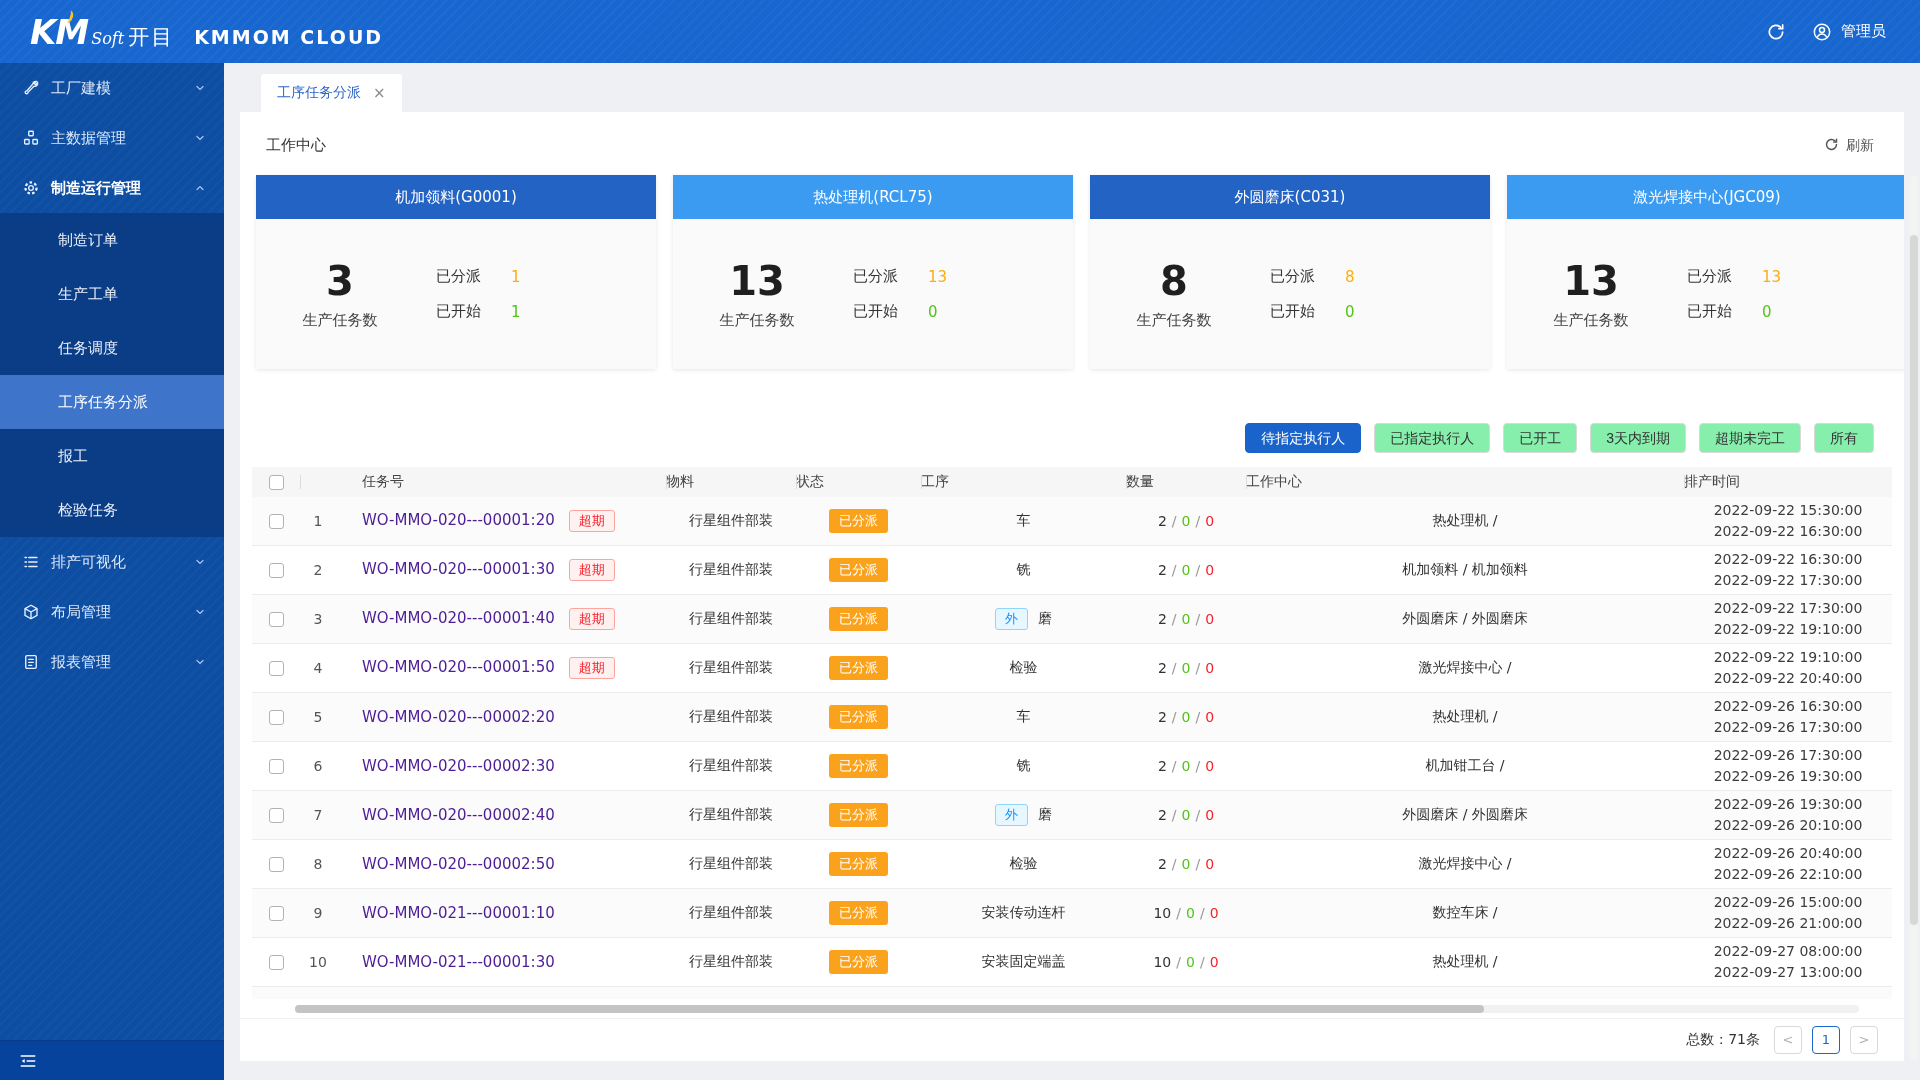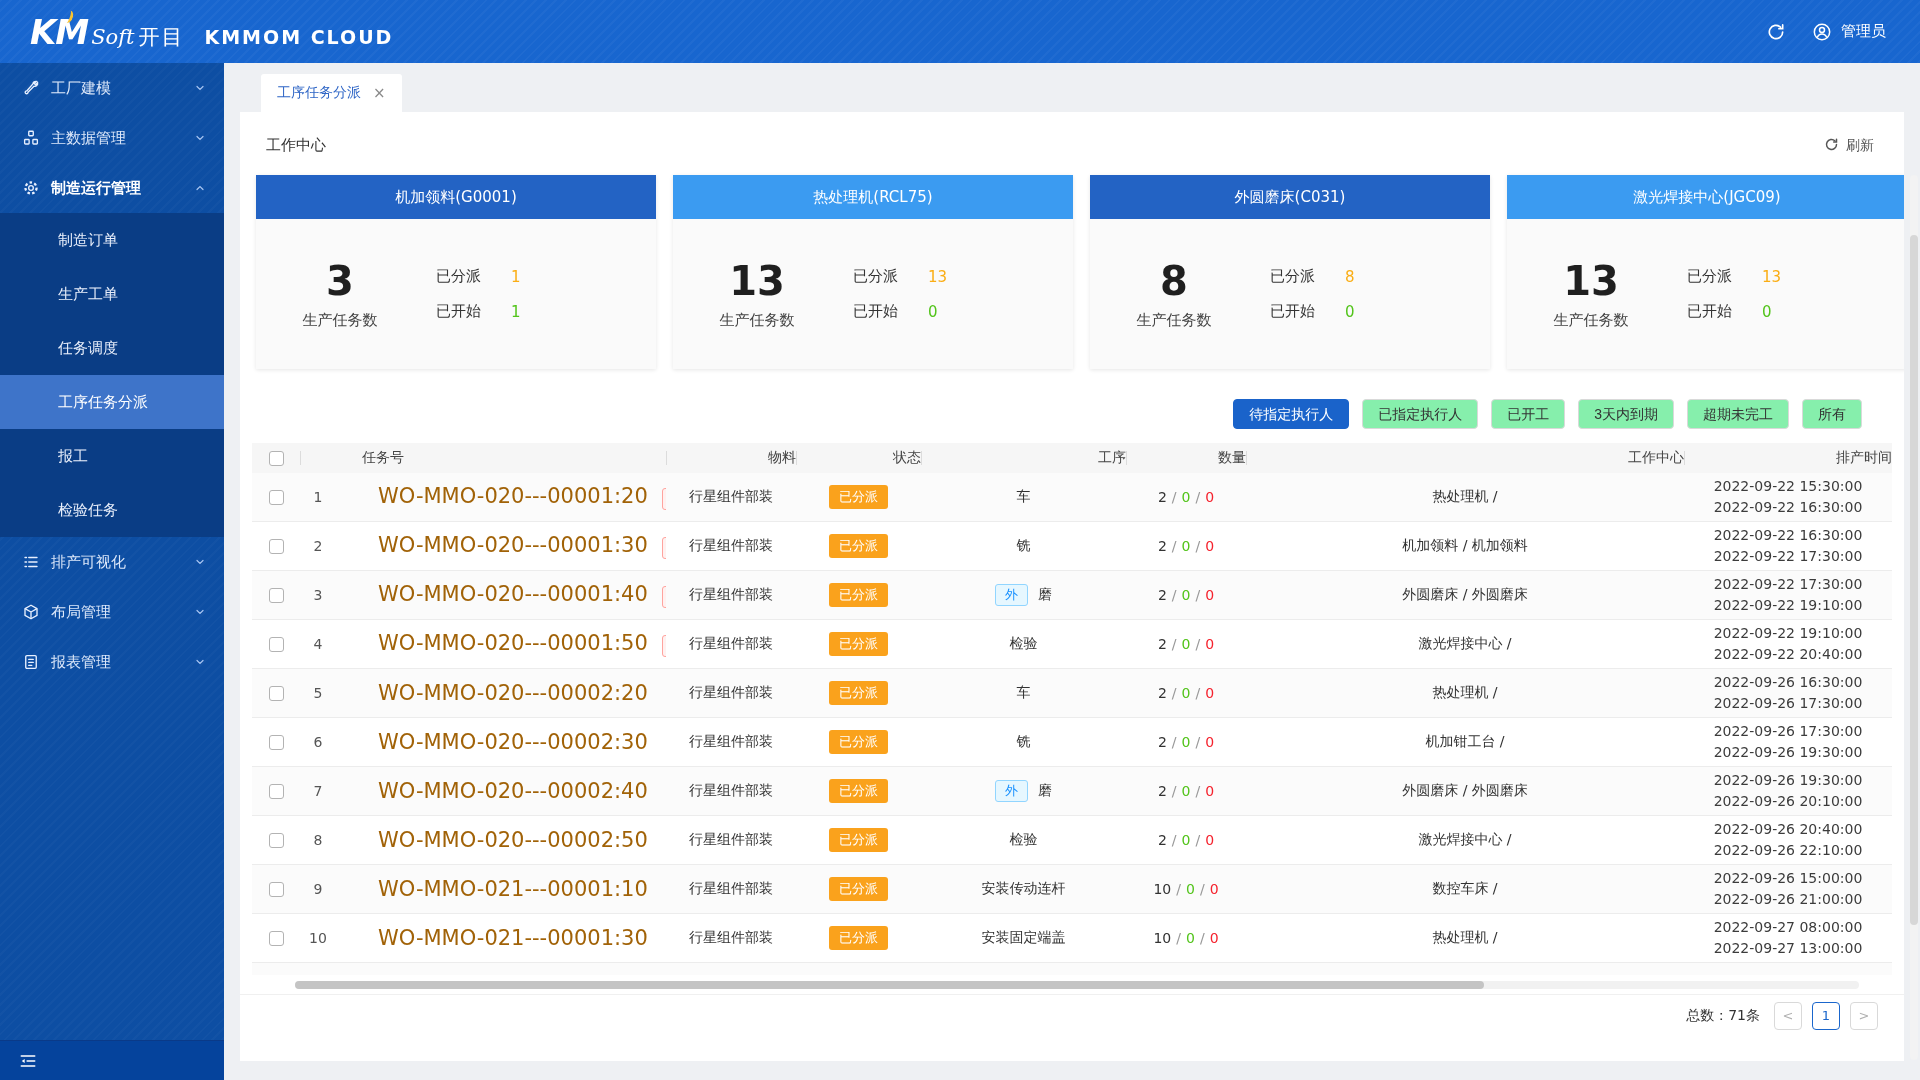--- a/index.html
+++ b/index.html
@@ -8,21 +8,21 @@
 
   
   .tophdr { position:absolute; left:0; top:0; width:1920px; height:63px; z-index:5;
     background:#1866cf;
     background-image:repeating-linear-gradient(135deg, rgba(255,255,255,.035) 0 2px, transparent 2px 7px);
     display:flex; align-items:center; color:#fff; }
   .brand { display:flex; align-items:baseline; margin-left:30px; position:relative; }
   .brand-km { font-size:34px; font-weight:700; font-style:italic; letter-spacing:-1px; }
   .brand-accent { position:absolute; left:34px; top:-2px; width:9px; height:13px;
     border-right:3px solid #f6c232; border-radius:0 100% 100% 0/0 100% 100% 0; transform:rotate(18deg); }
-  .brand-soft { font-family:"DejaVu Serif","Liberation Serif",serif; font-style:italic; font-size:21px; margin-left:3px; }
+  .brand-soft { font-family:"DejaVu Serif","Liberation Serif",serif; font-style:italic; font-size:16px; margin-left:3px; }
   .brand-cn { font-size:21px; margin-left:4px; letter-spacing:2px; }
   .brand-prod { font-size:19px; font-weight:700; letter-spacing:2px; margin-left:20px; }
   .hdr-right { margin-left:auto; display:flex; align-items:flex-end; gap:26px; margin-right:34px; }
   .hicon { width:20px; height:20px; color:#fff; cursor:pointer; display:inline-flex; }
   .hdr-user { display:flex; align-items:center; gap:9px; font-size:15px; cursor:pointer; }
 
   
   .sidebar { position:absolute; left:0; top:63px; bottom:0; width:224px; background:#0d4ea3;
     background-image:repeating-linear-gradient(135deg, rgba(255,255,255,.025) 0 2px, transparent 2px 7px);
     color:#dde8fa; z-index:4; }
@@ -59,41 +59,41 @@
   .card-hd.light { background:#3b9bf1; }
   .card-bd { height:150px; background:#fafafa; display:flex; align-items:center; }
   .card-left { width:42%; display:flex; flex-direction:column; align-items:center; }
   .card-num { font-size:40px; font-weight:700; color:#1f1f1f; line-height:1.1; }
   .card-num-lbl { font-size:15px; color:#444; margin-top:8px; }
   .card-right { width:58%; display:flex; flex-direction:column; gap:16px; padding-left:12px; }
   .kv { display:flex; align-items:center; font-size:15px; color:#333; }
   .kv .v { margin-left:30px; }
   .v-orange { color:#faad14; } .v-green { color:#52c41a; }
 
-  .filters { margin-top:30px; padding-right:42px; display:flex; justify-content:flex-end; gap:13px; }
+  .filters { margin-top:54px; padding-right:30px; display:flex; justify-content:flex-end; gap:13px; }
   .fbtn { height:30px; line-height:28px; padding:0 15px; border:1px solid #d9d9d9; border-radius:4px;
     background:#86efac; color:#333; font-size:14px; cursor:pointer; white-space:nowrap; }
   .fbtn.active { background:#1a63ca; border-color:#1a63ca; color:#fff; }
 
   
   .tbl { margin:14px 12px 0 12px; }
   .thead, .trow { display:grid; grid-template-columns:48px 36px 330px 130px 125px 205px 120px 438px 1fr; align-items:center; }
   .thead { height:30px; background:#f6f6f6; color:#444; font-weight:500; }
-  .th { position:relative; text-align:right; font-size:14px; }
+  .th { position:relative; text-align:left; font-size:14px; }
   .th.l { text-align:left; padding-left:26px; }
   .th.sep::before { content:""; position:absolute; left:0; top:50%; margin-top:-7px; width:1px; height:14px; background:#dcdcdc; }
   .rows { height:502px; overflow:hidden; }
   .trow { height:49px; border-bottom:1px solid #ececec; }
   .trow:nth-child(odd) { background:#fbfbfb; }
   .cell { text-align:center; font-size:14px; color:#333; }
   .c-cb { display:flex; justify-content:center; }
   .cb { width:15px; height:15px; border:1.5px solid #b3b3b3; border-radius:3px; background:#fff; cursor:pointer; }
   .c-idx { color:#555; }
   .c-task { text-align:left; padding-left:26px; white-space:nowrap; overflow:hidden; }
-  .tlink { color:#a16207; text-decoration:none; font-size:21px; cursor:pointer;margin-left:16px; }
+  .tlink { color:#4c1d95; text-decoration:none; font-size:15px; cursor:pointer; }
   .ovd { display:inline-block; margin-left:14px; padding:1px 9px; font-size:13px; color:#f5222d;
     background:#fff1f0; border:1px solid #ffa39e; border-radius:3px; }
   .ovd:empty { display:none; }
   .stbadge { display:inline-block; padding:3px 10px; border-radius:3px; background:#faa21c; color:#fff; font-size:13px; }
   .stbadge:empty { display:none; }
   .outb { display:inline-block; margin-right:10px; padding:1px 9px; font-size:13px; color:#1890ff;
     background:#e6f7ff; border:1px solid #91d5ff; border-radius:3px; }
   .outb:empty { display:none; }
   .qs { color:#999; margin:0 5px; }
   .q2 { color:#52c41a; } .q3 { color:#f5222d; }

